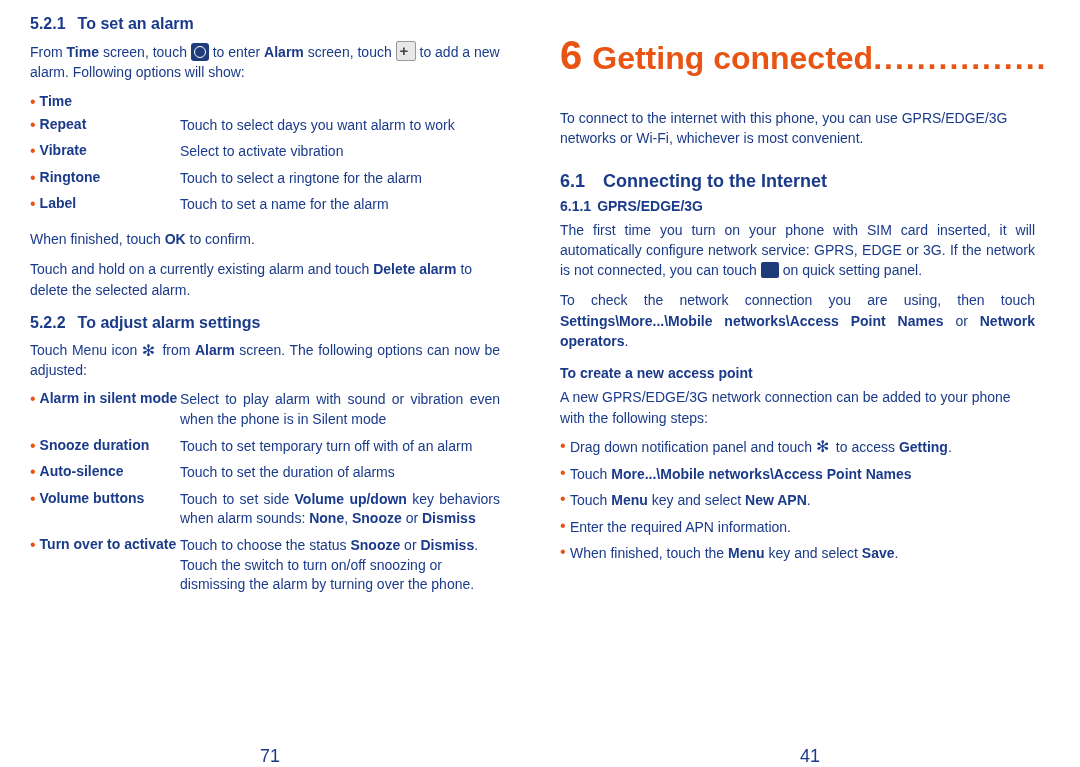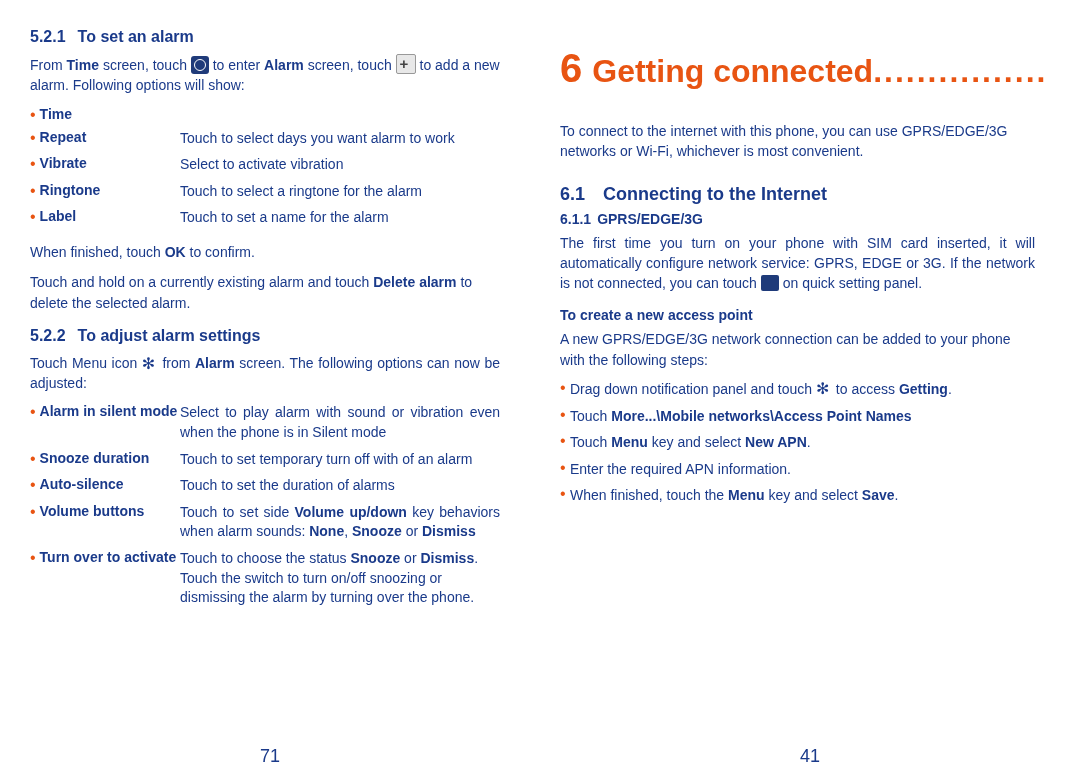--- a/index.html
+++ b/index.html
@@ -10,21 +10,21 @@
     font-family: Arial, Helvetica, sans-serif;
     color: #1a3a8a;
     font-size: 14px;
     background: #fff;
     display: flex;
   }
   .page {
     width: 540px;
     height: 767px;
     box-sizing: border-box;
-    padding: 28px 40px 10px 30px;
+    padding: 15px 40px 10px 30px;
     position: relative;
   }
   .h521 { font-weight: bold; font-size: 16px; margin-bottom: 8px; }
   .num521 { margin-right: 12px; }
   .para { line-height: 1.45; margin-bottom: 10px; }
   .b { font-weight: bold; }
   .icon-clock {
     display: inline-block;
     width: 18px; height: 18px;
     background: #1f3b7a;
@@ -188,20 +188,23 @@
 
   <div class="sec61">
     <span class="num">6.1</span><span>Connecting to the Internet</span>
   </div>
   <div class="sec611">
     <span class="num">6.1.1</span><span>GPRS/EDGE/3G</span>
   </div>
   <div class="para just">
     <span>The first time you turn on your phone with SIM card inserted, it will automatically configure network service: GPRS, EDGE or 3G. If the network is not connected, you can touch </span><span class="icon-net"></span><span> on quick setting panel.</span>
   </div>
+  <div class="para just">
+    <span>To check the network connection you are using, then touch </span><span class="b">Settings\More...\Mobile networks\Access Point Names</span><span> or </span><span class="b">Network operators</span><span>.</span>
+  </div>
 
   <div class="subhead">To create a new access point</div>
   <div class="para">A new GPRS/EDGE/3G network connection can be added to your phone with the following steps:</div>
 
   <div class="bullet-row">
     <div class="dot">•</div>
     <div class="txt">
       <span>Drag down notification panel and touch </span><span class="icon-gear"></span><span> to access </span><span class="b">Getting</span><span>.</span>
     </div>
   </div>

